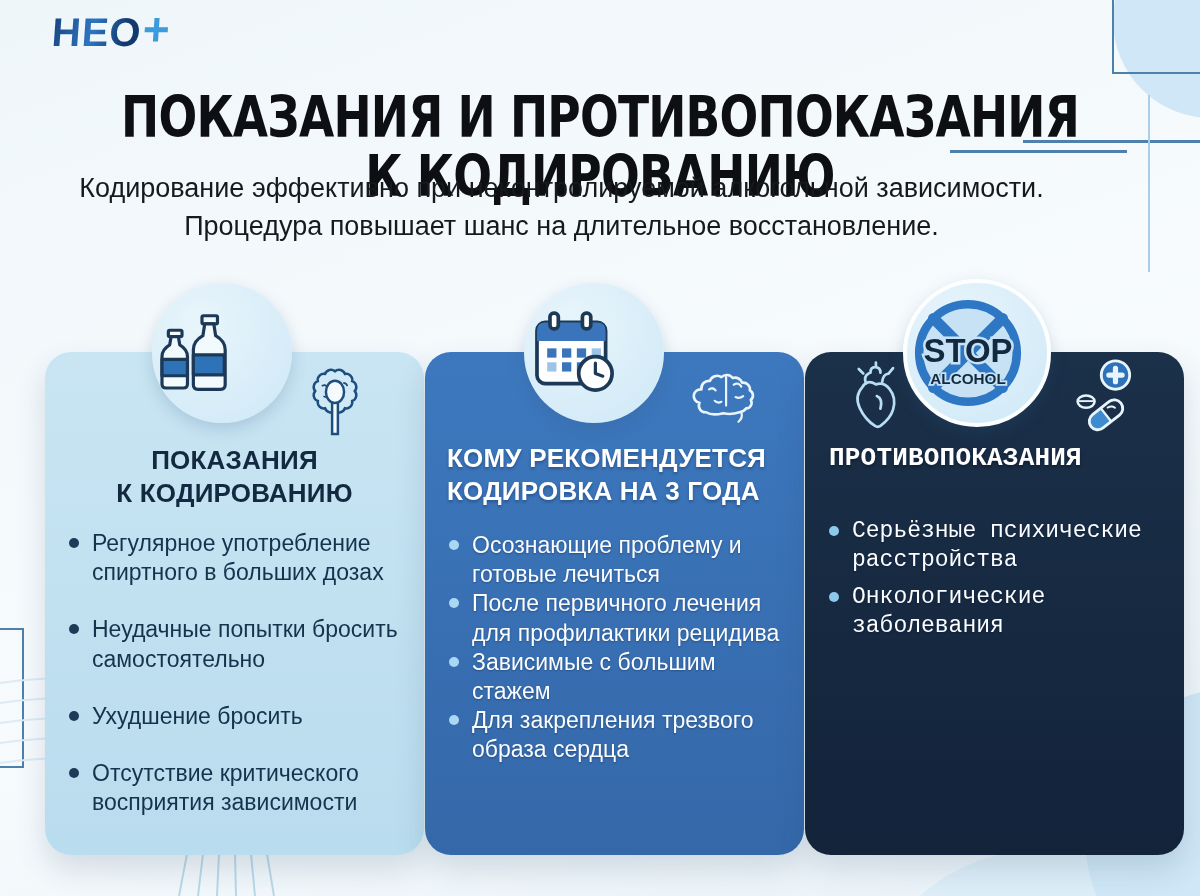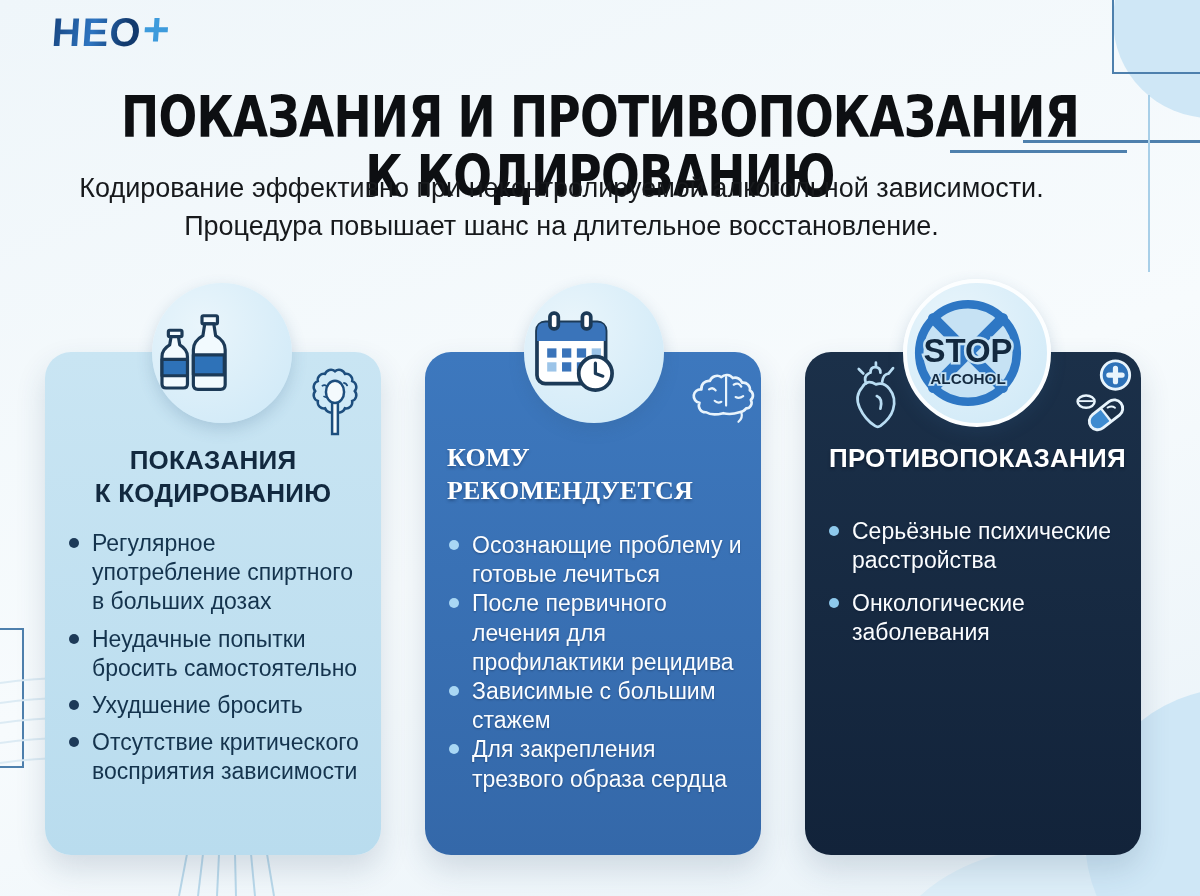--- a/index.html
+++ b/index.html
@@ -21,33 +21,33 @@
     position:absolute;top:50px;left:0;width:1200px;text-align:center;
     font-family:"DejaVu Sans","Liberation Sans",sans-serif;font-weight:bold;
     font-size:57px;line-height:1.04;color:#0d0f12;letter-spacing:-1px;
     transform:scaleX(0.8);
   }
   .subtitle{
     position:absolute;top:169px;left:0;width:1123px;text-align:center;
     font-size:27px;line-height:1.42;color:#17191c;
   }
   
-  .card{position:absolute;top:352px;width:336px;height:503px;border-radius:26px;
+  .card{position:absolute;top:352px;width:379px;height:503px;border-radius:26px;
         box-shadow:0 14px 30px rgba(40,70,100,.16);z-index:2;}
   .card--light{left:45px;background:linear-gradient(180deg,#c9e5f3,#b9dcee);}
   .card--mid{left:425px;background:linear-gradient(180deg,#3d78be,#3468a9);}
-  .card--dark{left:805px;background:linear-gradient(180deg,#1b3049,#12233a);}
+  .card--dark{left:805px;background:linear-gradient(180deg,#1b3049,#12233a);font-family:Liberation Mono, monospace;}
   .card-title{font-size:26px;font-weight:bold;line-height:1.25;letter-spacing:.2px;}
   .card--light .card-title{color:#12293f;text-align:center;margin:92px 10px 20px;}
-  .card--mid .card-title{color:#ffffff;margin:90px 14px 24px 22px;text-shadow:0 2px 3px rgba(8,30,60,.35);font-family:Liberation Serif, serif;}
+  .card--mid .card-title{color:#ffffff;margin:90px 14px 24px 22px;text-shadow:0 2px 3px rgba(8,30,60,.35);}
   .card--dark .card-title{color:#ffffff;margin:90px 14px 42px 24px;text-shadow:0 2px 3px rgba(0,10,25,.4);}
   .card ul{list-style:none;margin:0;padding:0 14px 0 24px;display:flex;flex-direction:column;}
-  .card--light ul{gap:8px;}
+  .card--light ul{gap:28px;}
   .card--mid ul{margin-top:8px;}
-  .card--dark ul{gap:14px;}
+  .card--dark ul{gap:8px;}
   .card li{display:flex;font-size:23px;line-height:1.27;}
   .card--light li{color:#14334d;}
   .card--mid li,.card--dark li{color:#fbfdff;text-shadow:0 1px 2px rgba(0,20,50,.35);}
   .dot{flex:none;width:10px;height:10px;border-radius:50%;margin:9px 13px 0 0;}
   .card--light .dot{background:#1d3a58;}
   .card--mid .dot{background:#a9d7f4;}
   .card--dark .dot{background:#8ec9ec;}
   
   .icon-circle{position:absolute;top:283px;width:140px;height:140px;border-radius:50%;
     background:radial-gradient(circle at 35% 30%,#e9f5fb,#cde8f7);
@@ -137,20 +137,21 @@
       <li>
           <span class="dot"></span>
           <span>Отсутствие критического восприятия зависимости</span>
         </li>
     </ul>
   </div>
 
   <div class="card card--mid">
     <div class="card-title">
       <span style="display:block">КОМУ РЕКОМЕНДУЕТСЯ</span>
+      <span style="display:block">КОДИРОВКА НА 3 ГОДА</span>
     </div>
     <ul>
       <li>
           <span class="dot"></span>
           <span>Осознающие проблему и готовые лечиться</span>
         </li>
       <li>
           <span class="dot"></span>
           <span>После первичного лечения для профилактики рецидива</span>
         </li>

